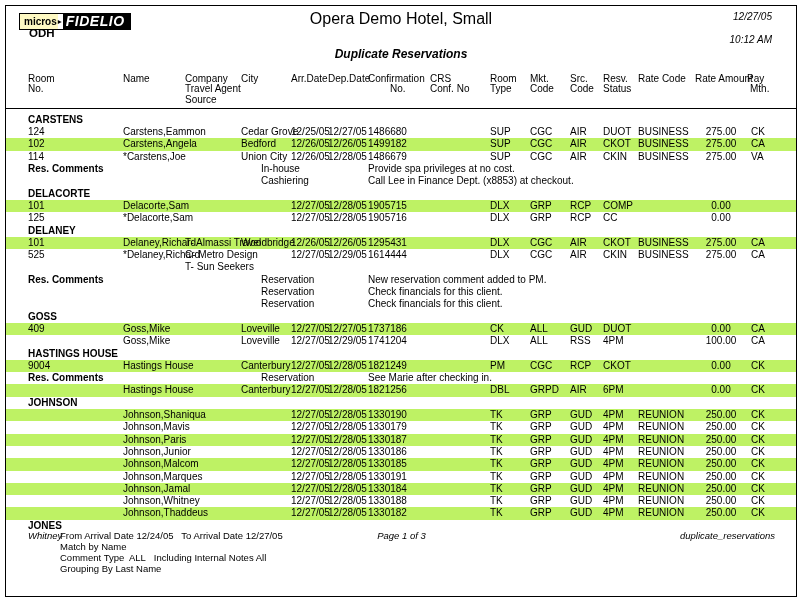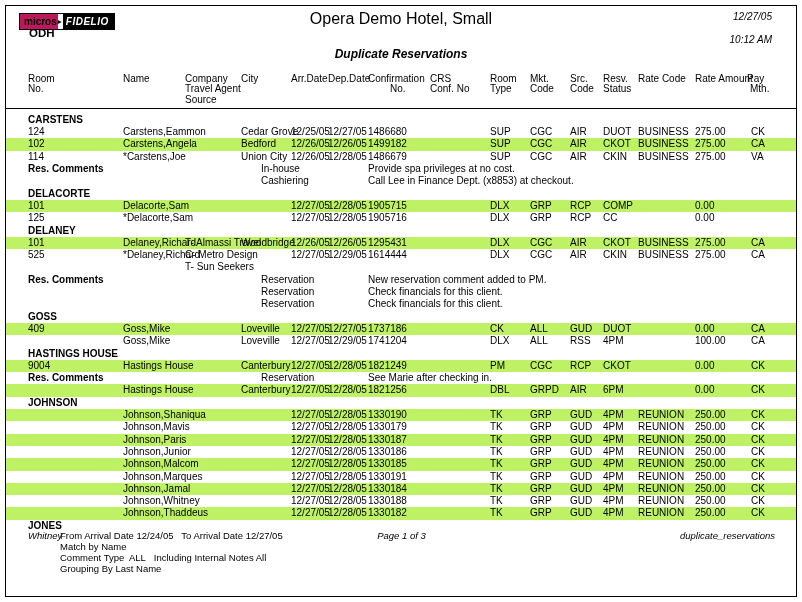--- a/index.html
+++ b/index.html
@@ -12,25 +12,25 @@
     position:absolute; left:5px; top:5px; width:790px; height:590px;
     border:1px solid #000; background:#fff; overflow:hidden;
   }
   
   .hotel-name { position:absolute; top:4px; left:0; width:100%; text-align:center;
     font-size:16px; }
   .report-date { position:absolute; top:5px; right:24px; font-style:italic; font-size:10px; }
   .report-time { position:absolute; top:28px; right:24px; font-style:italic; font-size:10px; }
   .logo { position:absolute; top:7px; left:13px; display:flex; align-items:stretch;
     border:1px solid #000; height:15px; }
-  .logo-micros { background:#be185d; color:#000; font-weight:bold; font-size:10px;
+  .logo-micros { background:#fef9c3; color:#000; font-weight:bold; font-size:10px;
     padding:1px 1px 0 4px; line-height:14px; }
   .logo-arrow { background:#fff; color:#000; font-size:8px; line-height:15px; padding-right:1px; }
   .logo-fidelio { background:#000; color:#fff; font-weight:bold; font-style:italic;
-    font-size:10px; line-height:15px; padding:0 5px 0 3px; letter-spacing:0.5px; }
+    font-size:14px; line-height:15px; padding:0 5px 0 3px; letter-spacing:0.5px; }
   .property-code { position:absolute; top:21px; left:23px; font-weight:bold; font-size:11.5px; }
   .report-title { position:absolute; top:41px; left:0; width:100%; text-align:center;
     font-weight:bold; font-style:italic; font-size:12px; }
 
   
   .table-wrap { position:absolute; top:68px; left:0; right:0; }
   .grid15 { display:grid;
     grid-template-columns:95px 62px 56px 50px 37px 40px 62px 60px 40px 40px 33px 35px 57px 52px 28px; }
   .header-row, .tbody, .row, .comment-row { padding-left:22px; padding-right:21px; }
   .header-row { font-size:10px; }
@@ -38,21 +38,21 @@
   .hcell-conf .hline:nth-child(2) { padding-left:22px; }
   .hcell-pay .hline:nth-child(2) { padding-left:3px; }
   .al-right { text-align:right; }
   .header-rule { border-top:1px solid #000; margin-top:3px; margin-bottom:5px; }
   .tbody { padding:0; }
   .group-header { font-weight:bold; font-size:10px; line-height:12.3px;
     padding-left:22px; white-space:nowrap; }
   .row { font-size:10px; line-height:12.3px; }
   .row.shaded { background:#bef264; }
   .cell { white-space:nowrap; }
-  .cell-amount { text-align:left; }
+  .cell-amount { text-align:center; }
   .cell-pay { padding-left:4px; }
   .comment-row { display:grid; grid-template-columns:212px 128px 1fr;
     font-size:10px; line-height:12.3px; }
   .c-label { text-align:left; font-weight:bold; white-space:nowrap; }
   .c-type { padding-left:21px; white-space:nowrap; }
   .c-text { white-space:nowrap; }
 
   
   .report-footer { position:absolute; top:524px; left:0; right:0;
     padding-left:22px; padding-right:21px; font-size:9.5px; }

